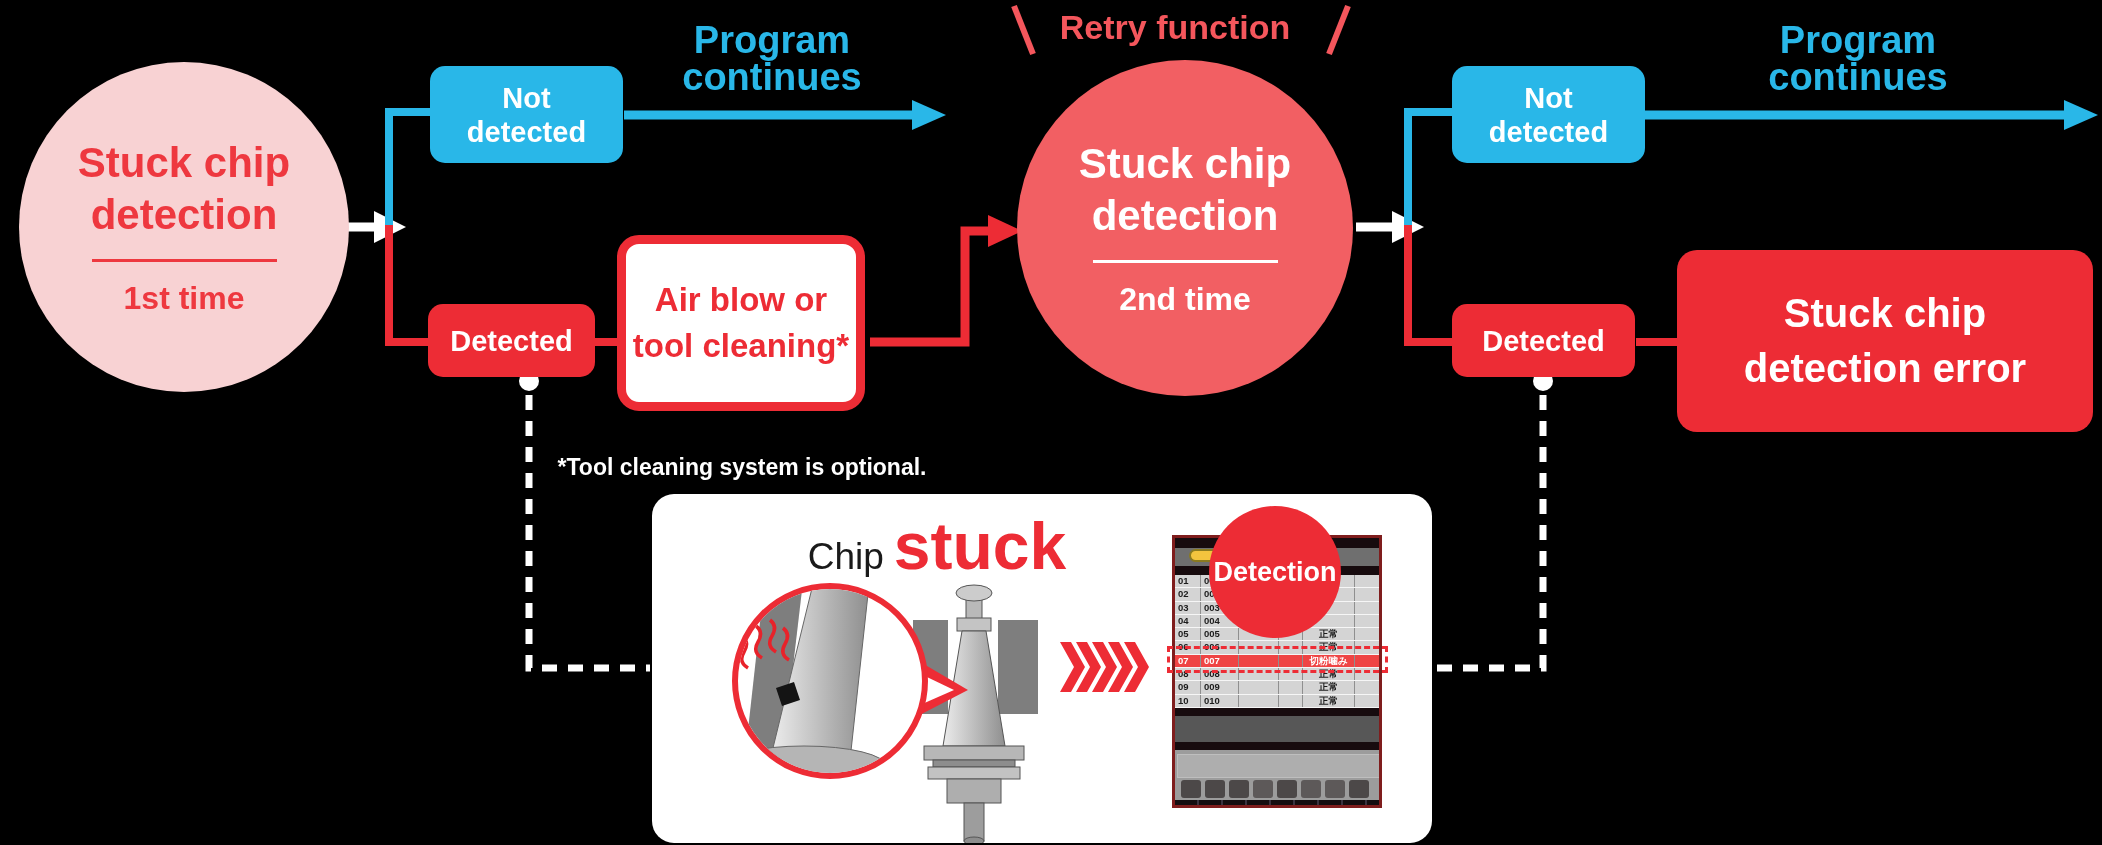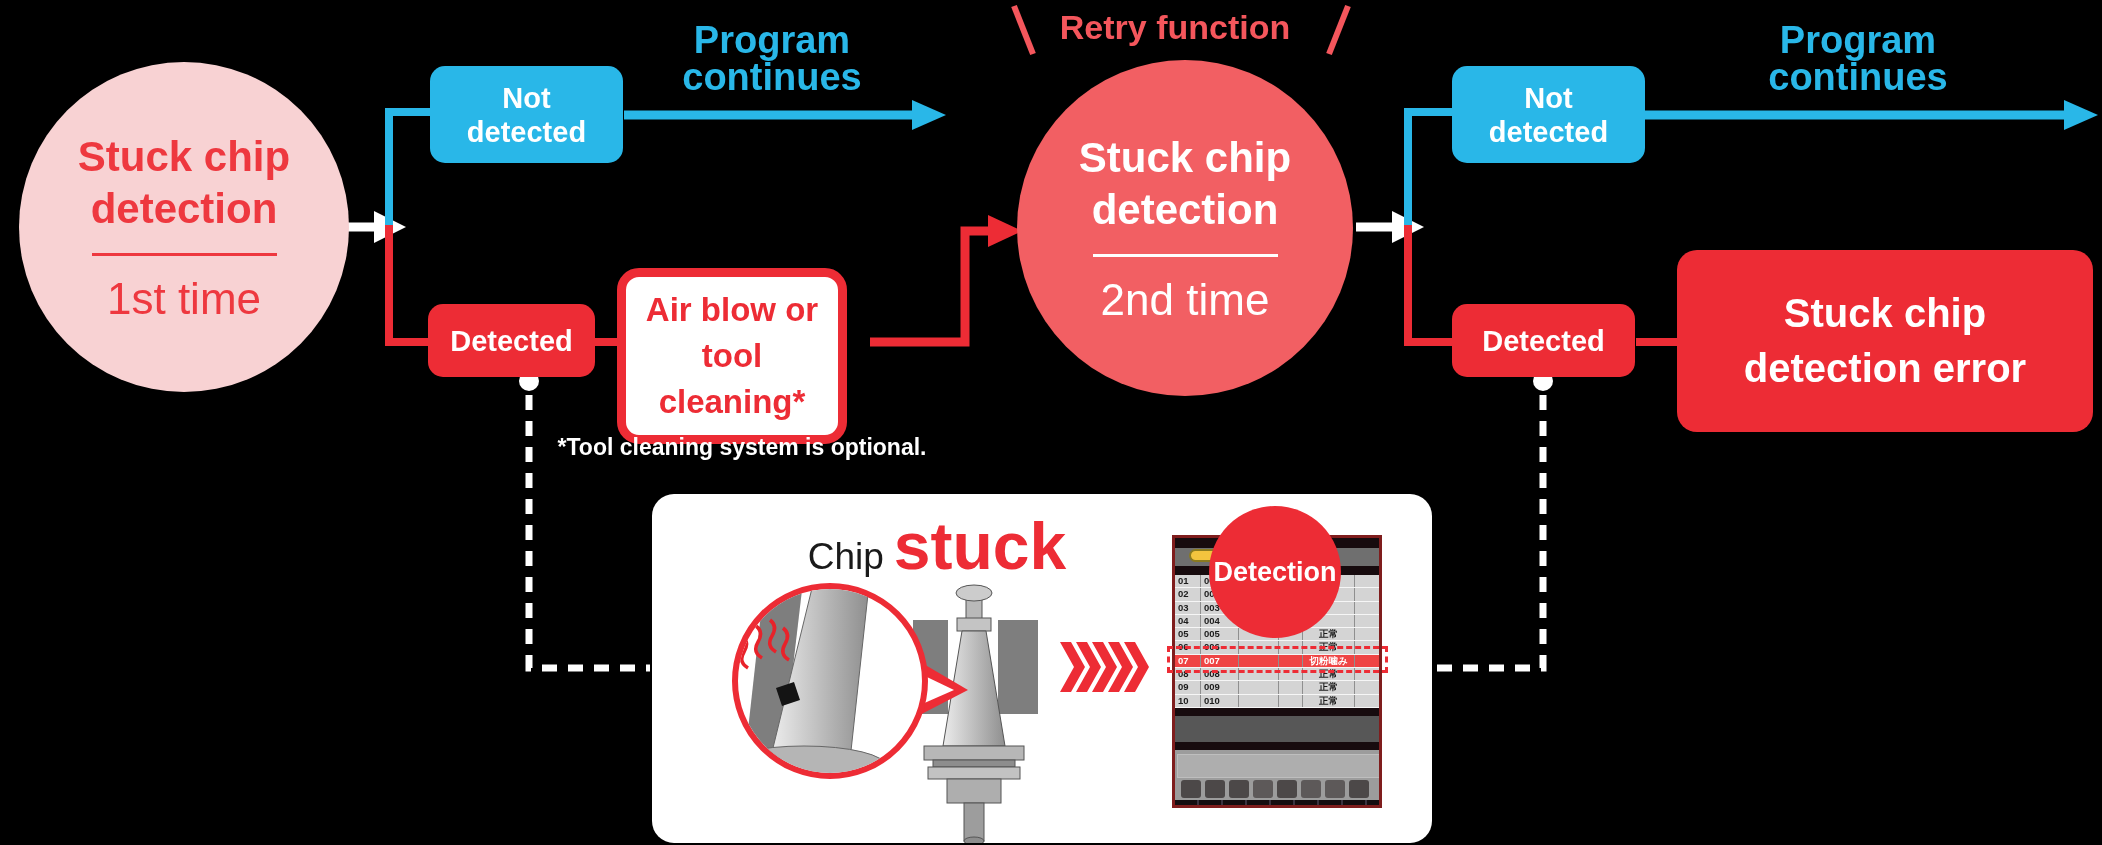--- a/index.html
+++ b/index.html
@@ -10,35 +10,35 @@
 
   
   .circle-node{border-radius:50%;display:flex;flex-direction:column;align-items:center;
                justify-content:center;text-align:center;font-weight:bold;}
   .pink{background:#f8d2d3;color:#ee383f;}
   .salmon{background:#f25f63;color:#fff;}
   .c-title{font-size:42px;line-height:52px;font-weight:bold;}
   .c-div{width:185px;height:3px;margin:18px 0;}
   .pink .c-div{background:#ee383f;}
   .salmon .c-div{background:#fff;}
-  .c-sub{font-size:44px;font-weight:normal;}
+  .c-sub{font-size:32px;font-weight:bold;}
 
   
   .tagbox{display:flex;align-items:center;justify-content:center;text-align:center;
           color:#fff;font-weight:bold;border-radius:15px;}
   .blue-bg{background:#29b7e8;}
   .red-bg{background:#ed2c35;}
   .tag-sm{font-size:29px;line-height:34px;}
 
   .cyan-text{color:#29b7e8;font-weight:bold;font-size:38px;line-height:37px;text-align:center;}
   .retry{color:#f4565c;font-weight:bold;font-size:34px;white-space:nowrap;}
   .airblow{background:#fff;border:9px solid #ed2c35;border-radius:22px;display:flex;
            align-items:center;justify-content:center;text-align:center;color:#ed2c35;
            font-weight:bold;font-size:33px;line-height:46px;box-sizing:border-box;}
-  .footnote{color:#fff;font-weight:bold;font-size:23px;text-align:center;white-space:nowrap;}
+  .footnote{color:#fff;font-weight:bold;font-size:23px;text-align:center;white-space:nowrap;margin-top:20px;}
   .errorbox{font-size:40px;line-height:55px;border-radius:20px;}
 
   
   .panel{background:#fff;border-radius:22px;}
   .caption{display:flex;align-items:baseline;justify-content:center;}
   .cap-black{color:#1a1a1a;font-weight:normal;font-size:37px;text-align:center;}
   .cap-red{color:#ed2c35;font-weight:bold;font-size:66px;margin-left:10px;}
 
   
   .screen{background:#9c9c9c;overflow:hidden;border:3px solid #7f1d1d;box-sizing:border-box;}
@@ -130,21 +130,21 @@
     <div class="c-div"></div>
     <div class="c-sub">1st time</div>
   </div>
 
   <div class="abs tagbox blue-bg tag-sm preline" style="left:430px;top:66px;width:193px;height:97px;">Not
 detected</div>
   <div class="abs cyan-text preline" style="left:772px;top:22px;transform:translateX(-50%);">Program
 continues</div>
   <div class="abs tagbox red-bg tag-sm" style="left:428px;top:304px;width:167px;height:73px;">Detected</div>
 
-  <div class="abs airblow preline" style="left:617px;top:268px;width:230px;height:176px;">Air blow or
+  <div class="abs airblow preline" style="left:617px;top:235px;width:248px;height:176px;">Air blow or
 tool cleaning*</div>
   <div class="abs footnote" style="left:742px;top:434px;transform:translateX(-50%);">*Tool cleaning system is optional.</div>
 
   <div class="abs circle-node salmon" style="left:1017px;top:60px;width:336px;height:336px;">
     <div class="c-title preline">Stuck chip
 detection</div>
     <div class="c-div"></div>
     <div class="c-sub">2nd time</div>
   </div>
 

